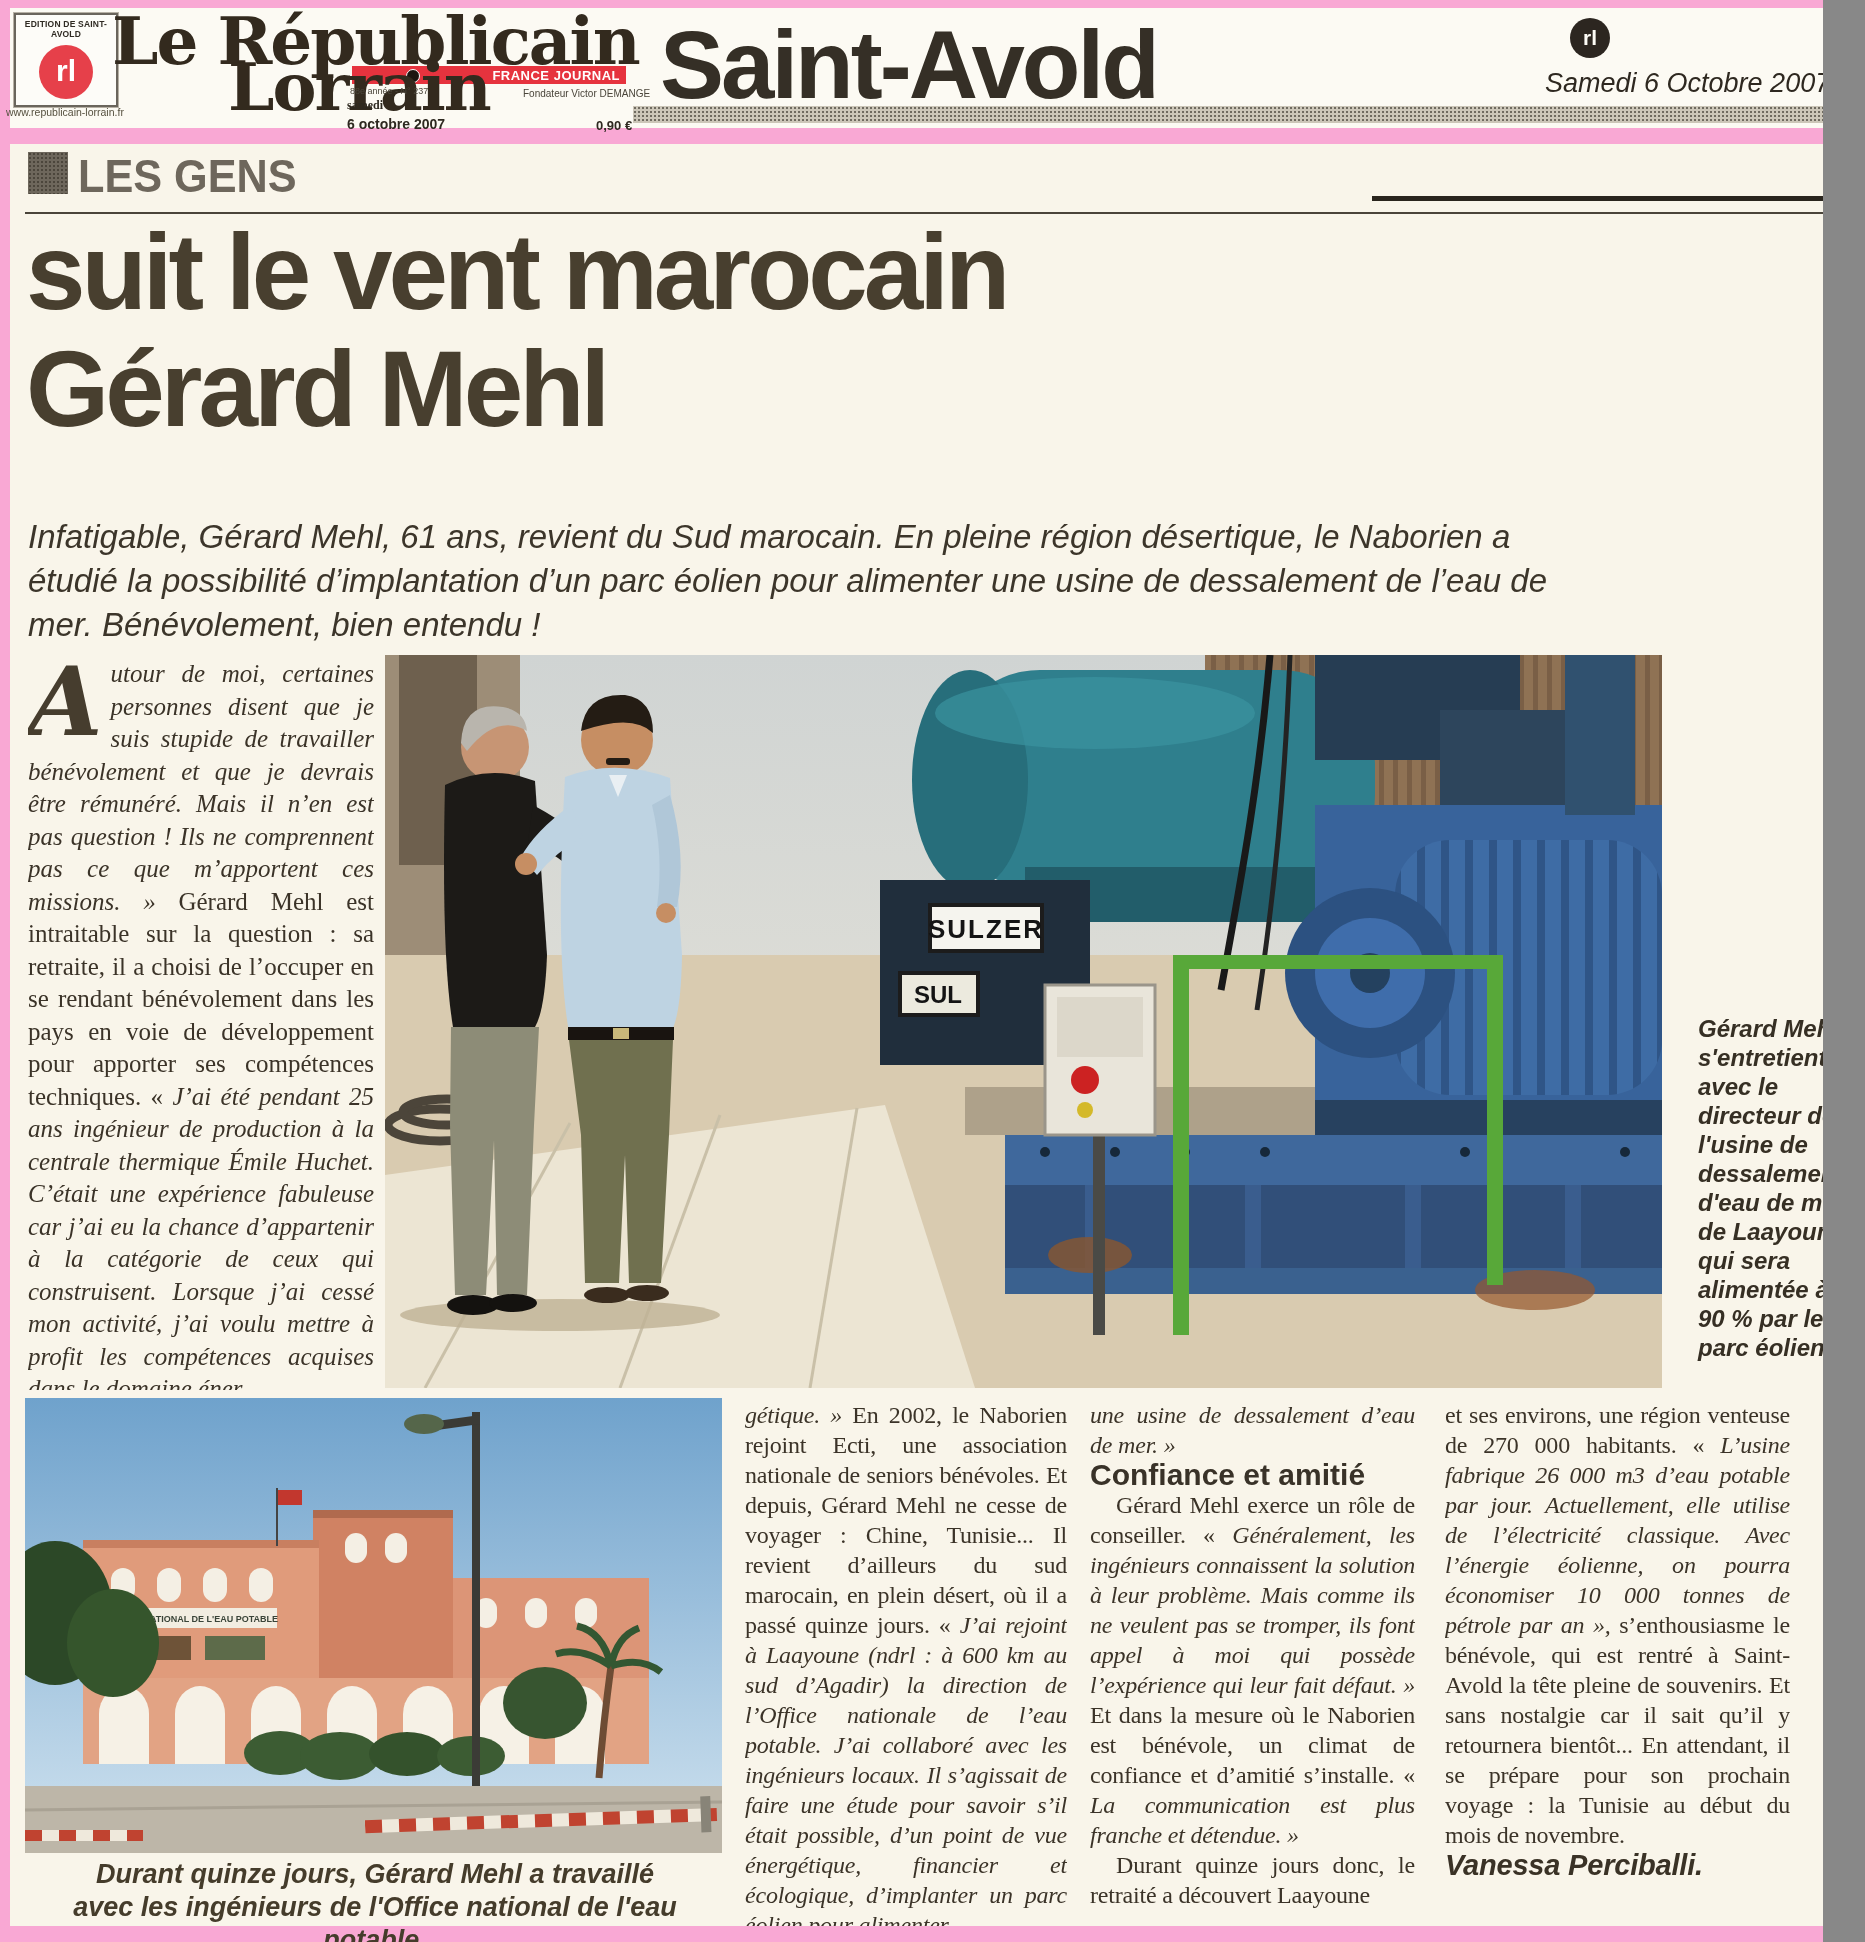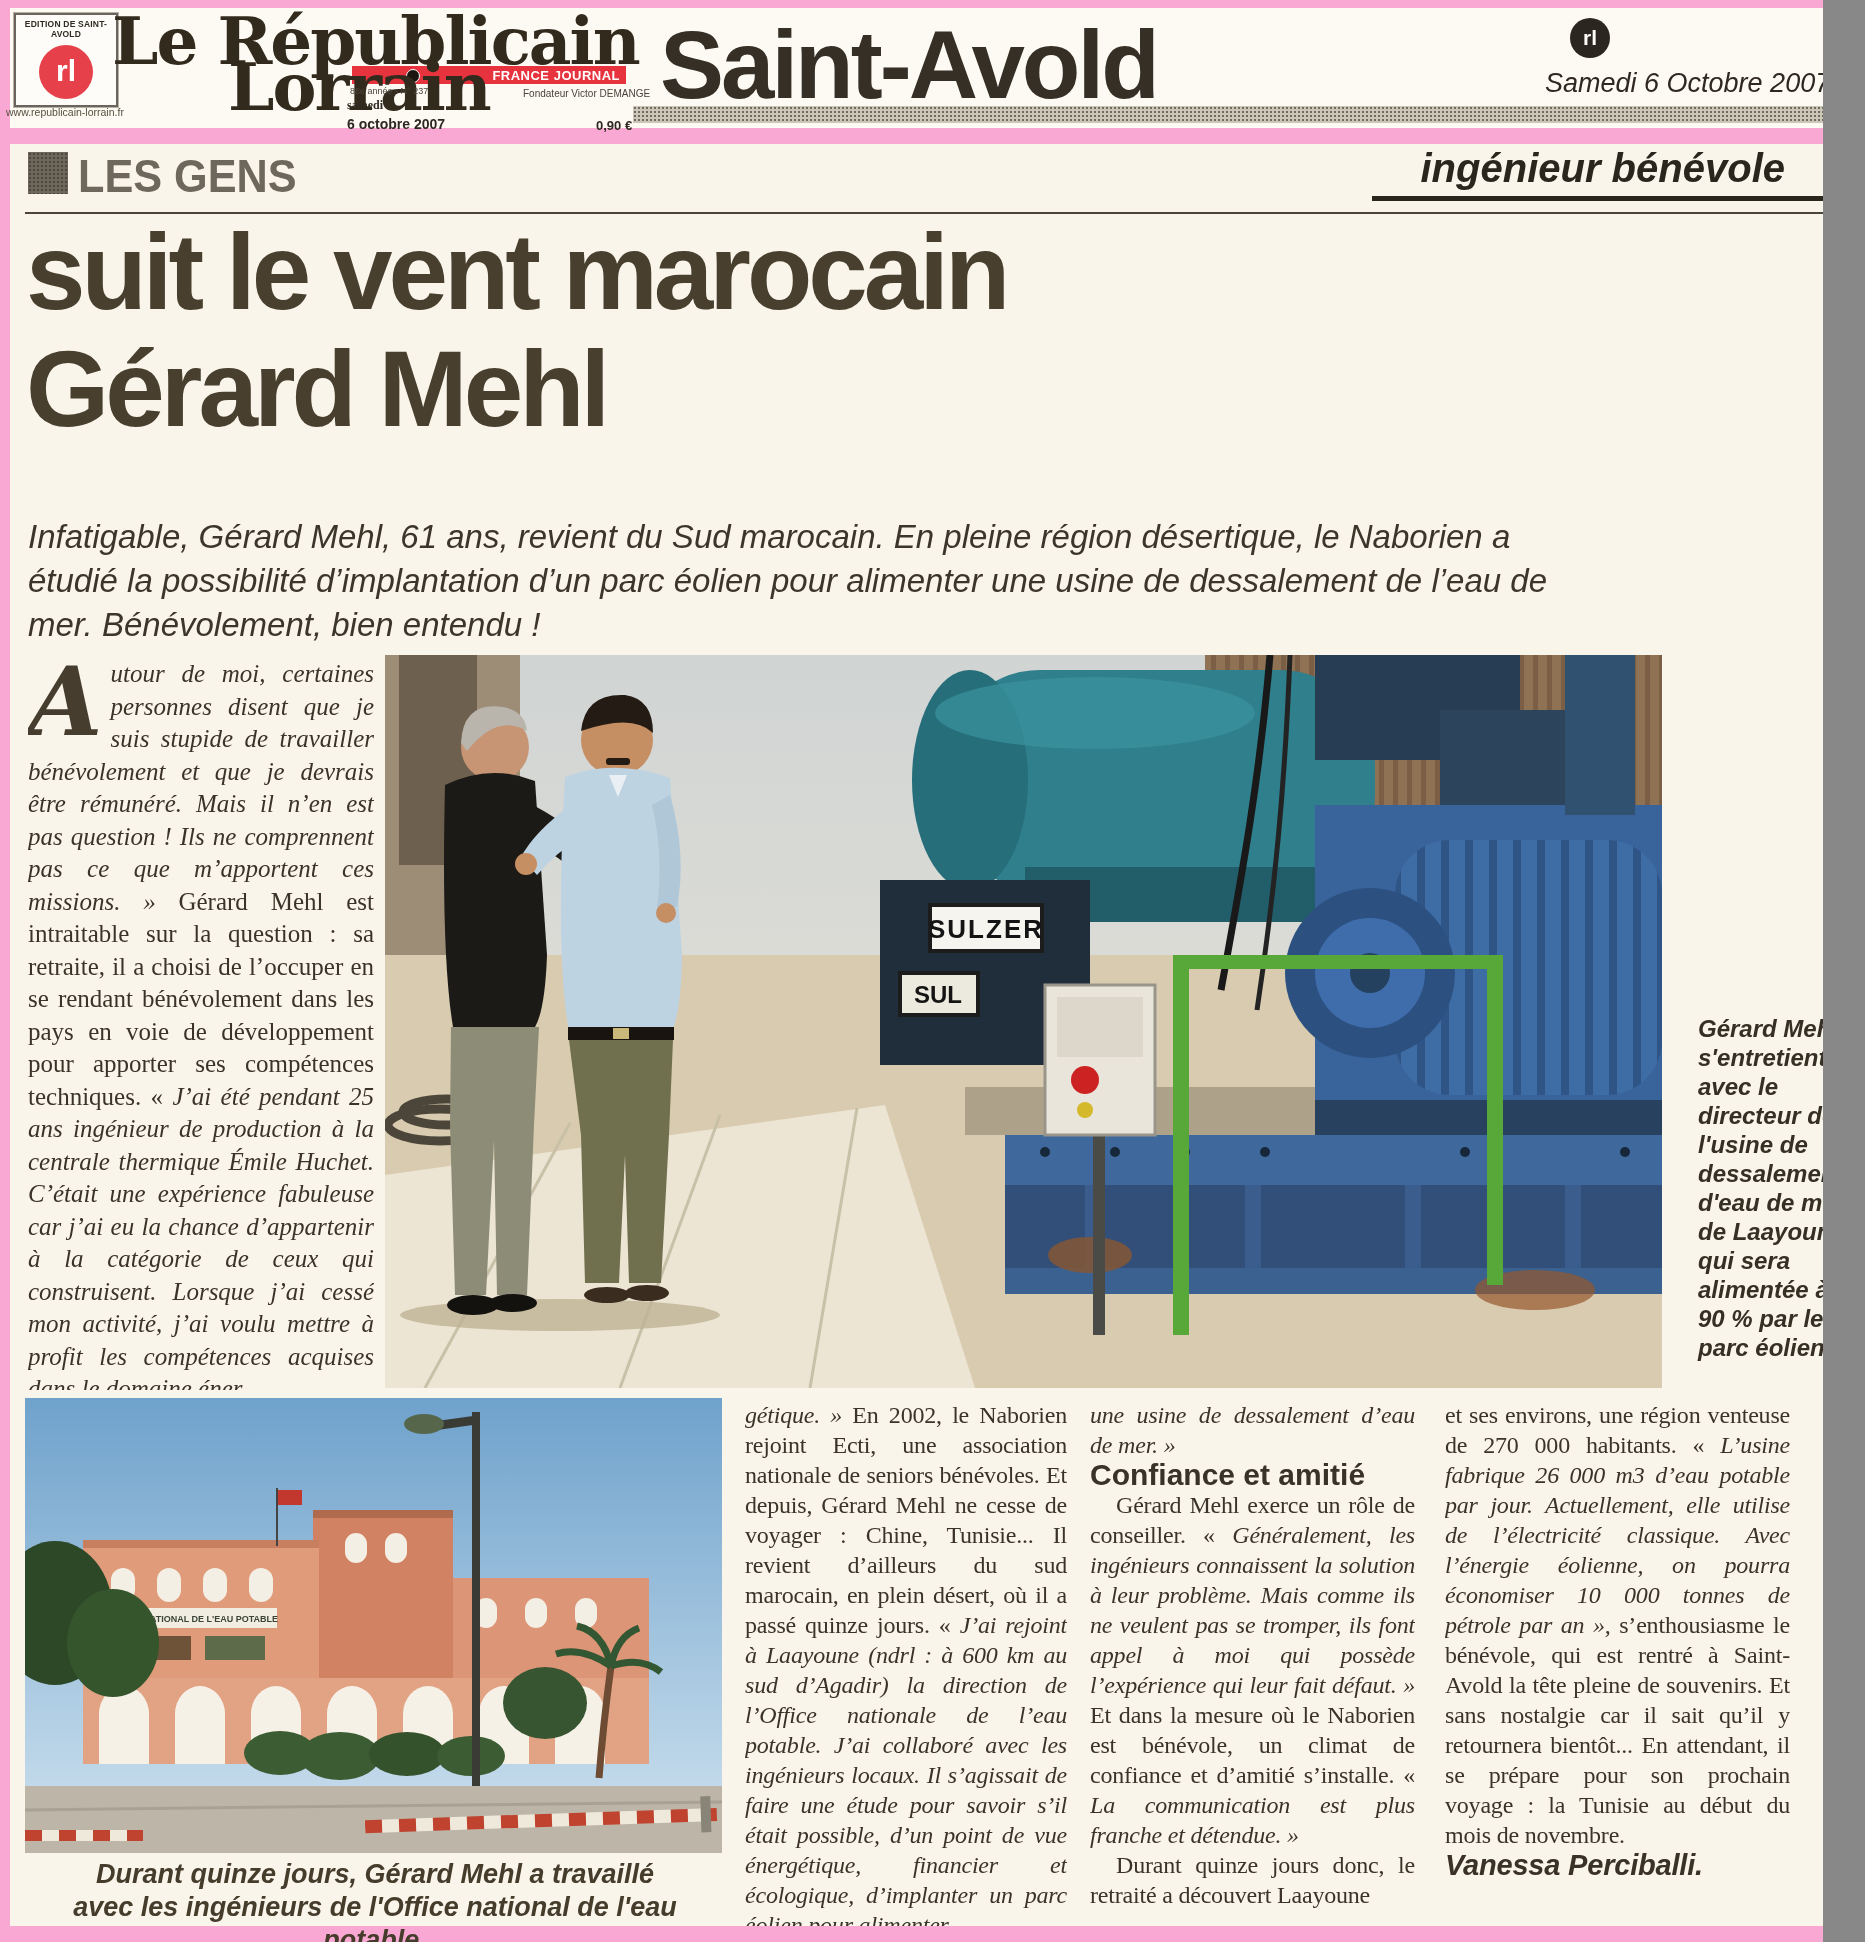--- a/index.html
+++ b/index.html
@@ -91,21 +91,20 @@
   <div class="abs founder">Fondateur Victor DEMANGE</div>
   <div class="abs price">0,90 €</div>
 
   <div class="abs page-title">Saint-Avold</div>
   <div class="abs halftone"></div>
   <div class="abs rl-small">rl</div>
   <div class="abs right-date">Samedi 6 Octobre 2007</div>
 
   <div class="abs sec-square"></div>
   <div class="abs sec-label">LES GENS</div>
-  <div class="abs kicker">ingénieur bénévole</div>
   <div class="abs kicker-rule"></div>
   <div class="abs thin-rule"></div>
 
   <div class="abs headline">
     <div>suit le vent marocain</div>
     <div>Gérard Mehl</div>
   </div>
   <div class="abs standfirst">Infatigable, Gérard Mehl, 61 ans, revient du Sud marocain. En pleine région désertique, le Naborien a étudié la possibilité d’implantation d’un parc éolien pour alimenter une usine de dessalement de l’eau de mer. Bénévolement, bien entendu !</div>
 
   <div class="abs leftcol">

